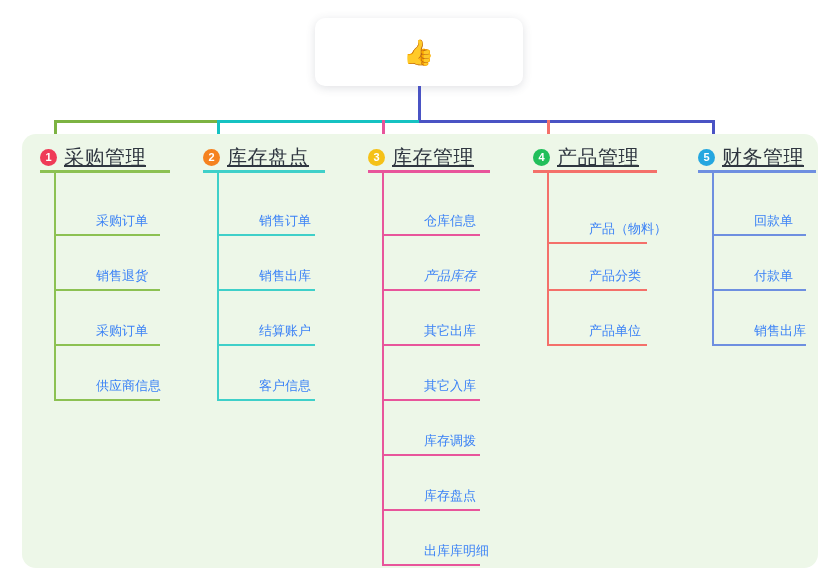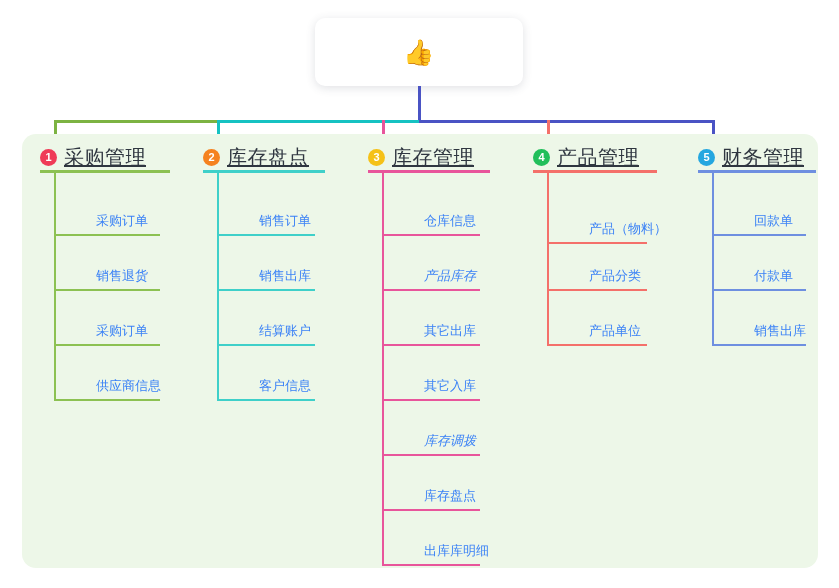--- a/index.html
+++ b/index.html
@@ -213,21 +213,21 @@
           <div class="leaf-underline" style="width: 98px; background: rgb(232, 85, 155);"></div>
         </div>
         <div class="leaf" style="top: 174px; width: 98px; height: 38px; padding-left: 47px;">
           <span class="leaf-label">其它出库</span>
           <div class="leaf-underline" style="width: 98px; background: rgb(232, 85, 155);"></div>
         </div>
         <div class="leaf" style="top: 229px; width: 98px; height: 38px;">
           <span class="leaf-label">其它入库</span>
           <div class="leaf-underline" style="width: 98px; background: rgb(232, 85, 155);"></div>
         </div>
-        <div class="leaf" style="top: 284px; width: 98px; height: 38px; font-style: italic;">
+        <div class="leaf" style="top: 284px; width: 98px; height: 38px;">
           <span class="leaf-label">库存调拨</span>
           <div class="leaf-underline" style="width: 98px; background: rgb(232, 85, 155);"></div>
         </div>
         <div class="leaf" style="top: 339px; width: 98px; height: 38px;">
           <span class="leaf-label">库存盘点</span>
           <div class="leaf-underline" style="width: 98px; background: rgb(232, 85, 155);"></div>
         </div>
         <div class="leaf" style="top: 394px; width: 98px; height: 38px;">
           <span class="leaf-label">出库库明细</span>
           <div class="leaf-underline" style="width: 98px; background: rgb(232, 85, 155);"></div>

